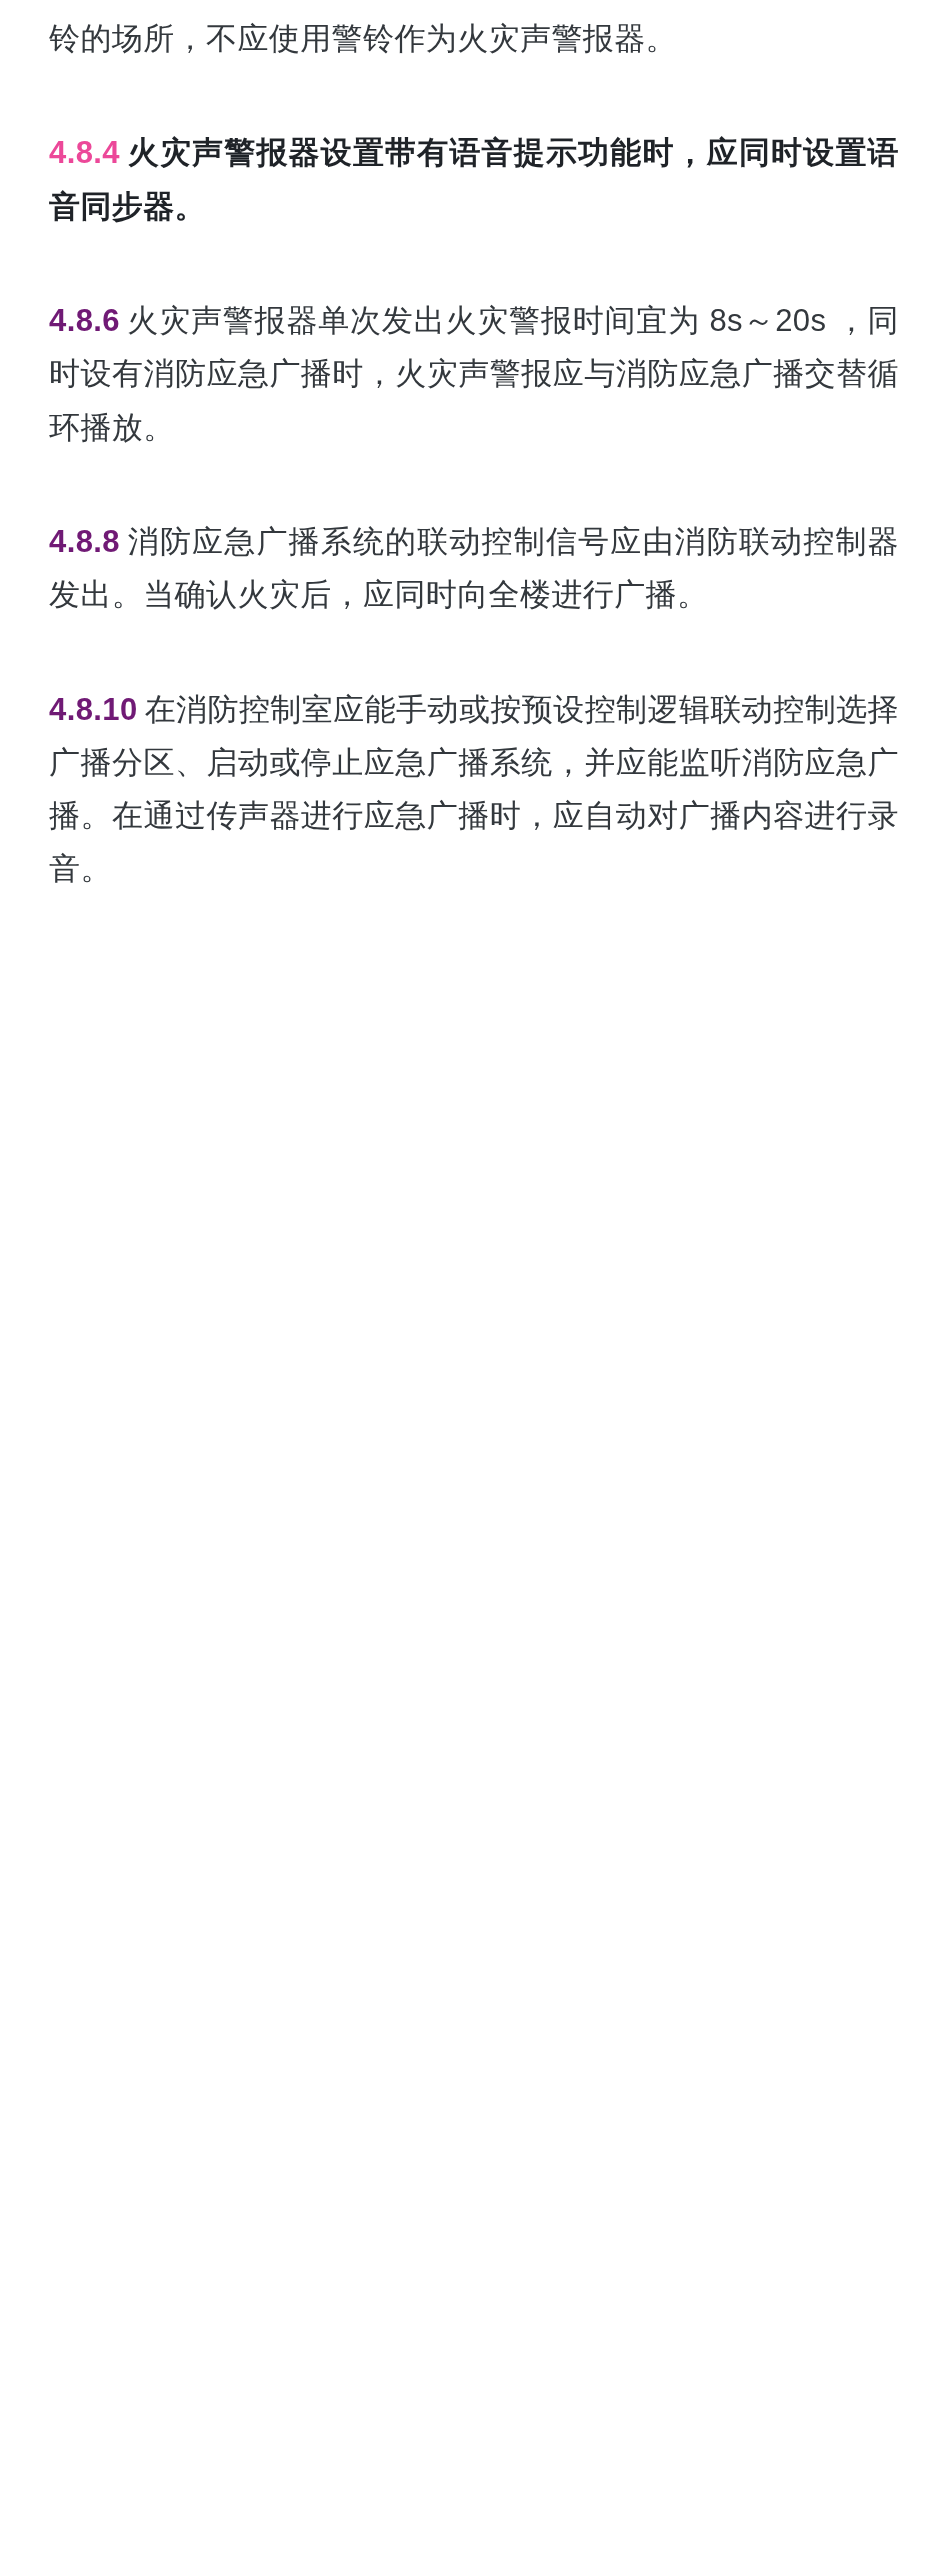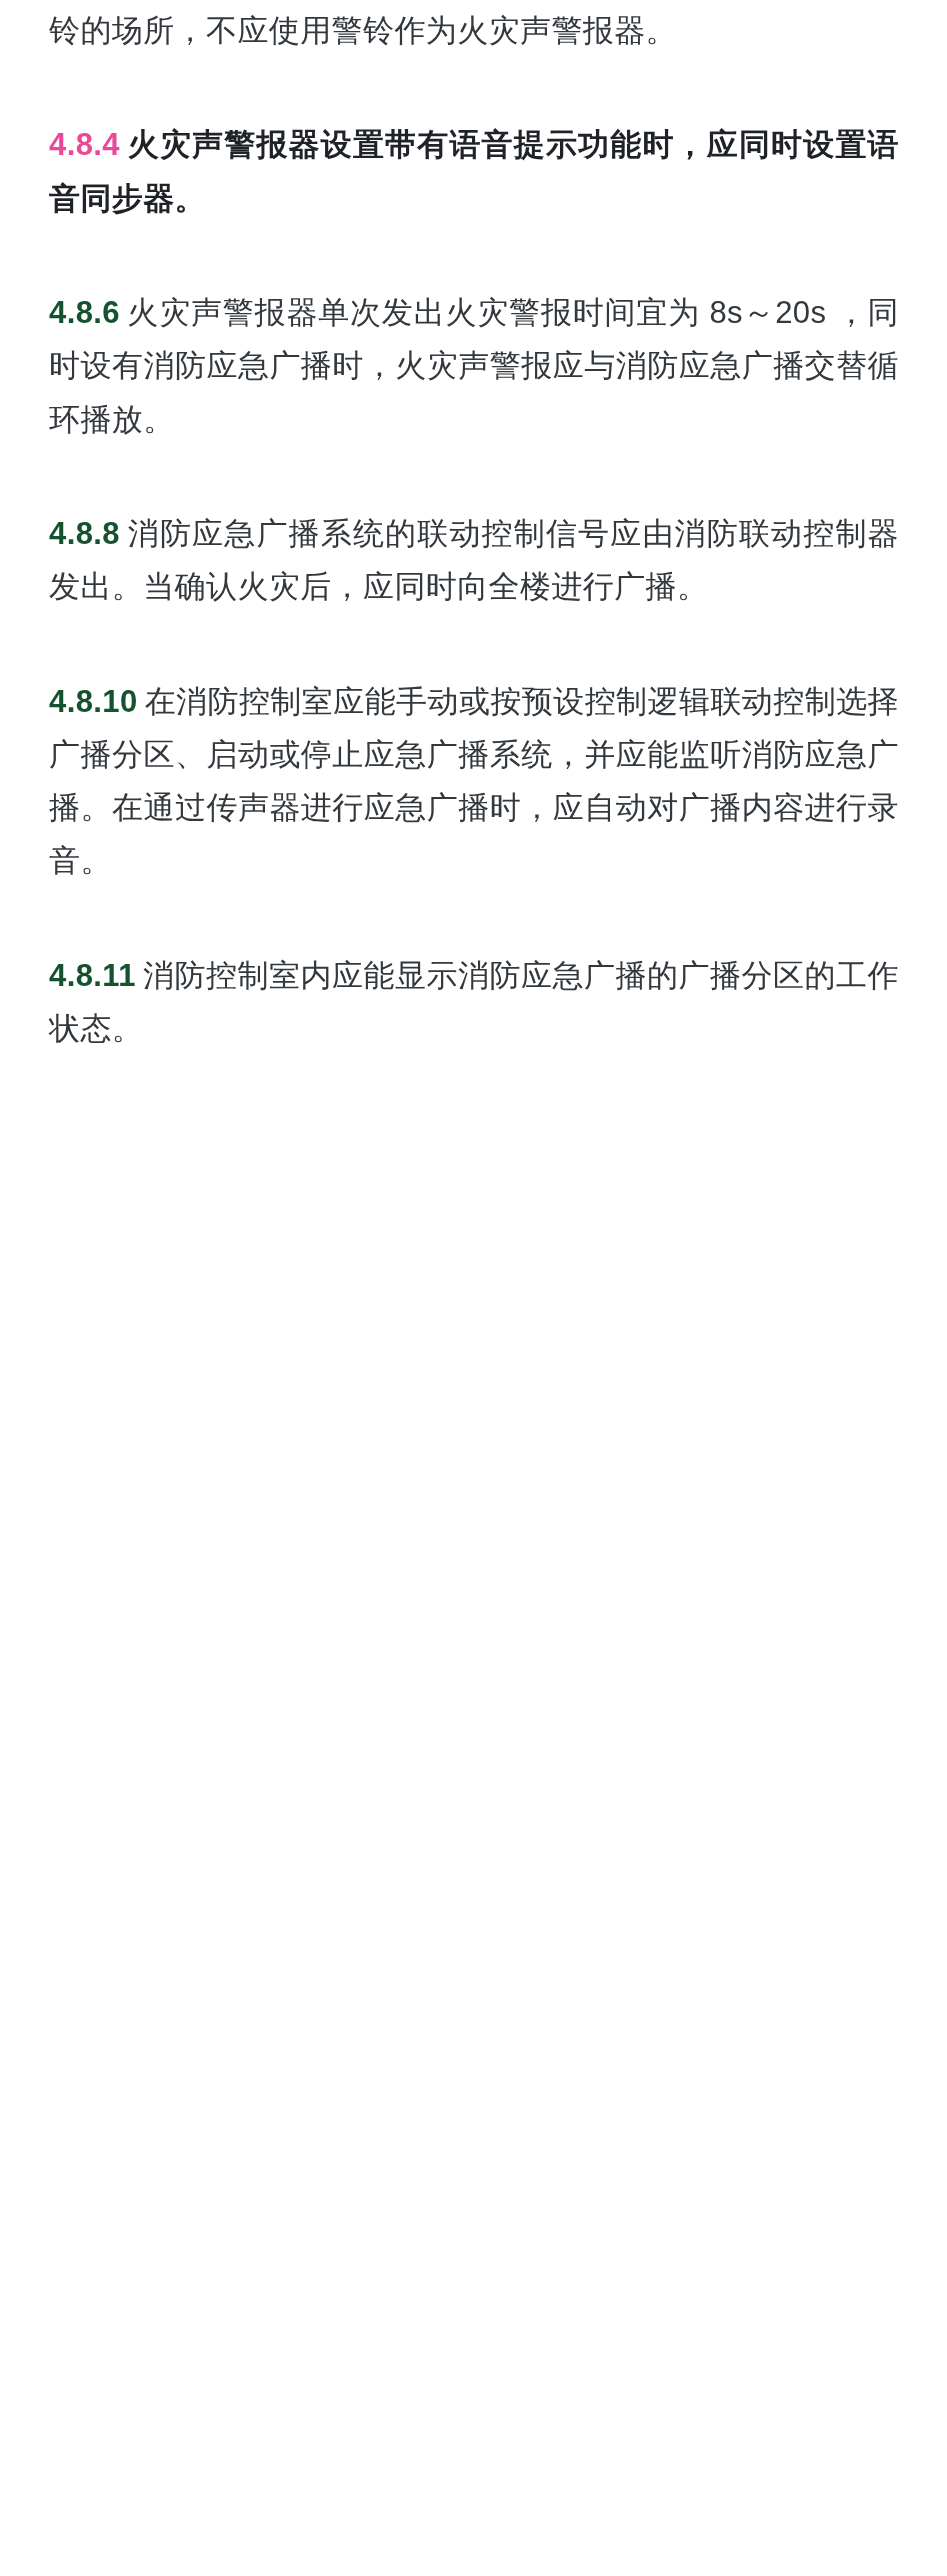--- a/index.html
+++ b/index.html
@@ -29,37 +29,37 @@
   }
   .clause p {
     margin: 0;
     font-size: 31px;
     line-height: 1.72;
     letter-spacing: 0.4px;
     text-align: justify;
     word-break: break-all;
   }
   .num {
-    color: #14532d;
+    color: #701a75;
     font-weight: 700;
     margin-right: 7px;
   }
   .clause.bold p {
     font-weight: 700;
     color: #1f2328;
   }
   .clause.bold .num {
     color: #ec4899;
   }
   .clause.normal p {
     font-weight: 400;
     color: #33383d;
   }
   .first-line {
-    margin-top: 4px;
+    margin-top: 12px;
   }
   .lead p {
     font-size: 31px;
     line-height: 1.72;
   }
 </style>
 </head>
 <body>
 
 <div class="page">
@@ -88,20 +88,15 @@
     </p>
   </div>
 
 
   <div class="clause normal">
     <p>
       <span class="num">4.8.10</span><span>在消防控制室应能手动或按预设控制逻辑联动控制选择广播分区、启动或停止应急广播系统，并应能监听消防应急广播。在通过传声器进行应急广播时，应自动对广播内容进行录音。</span>
     </p>
   </div>
 
-  <div class="clause normal">
-    <p>
-      <span class="num">4.8.11</span><span>消防控制室内应能显示消防应急广播的广播分区的工作状态。</span>
-    </p>
-  </div>
 
 </div>
 
 
 </body></html>

